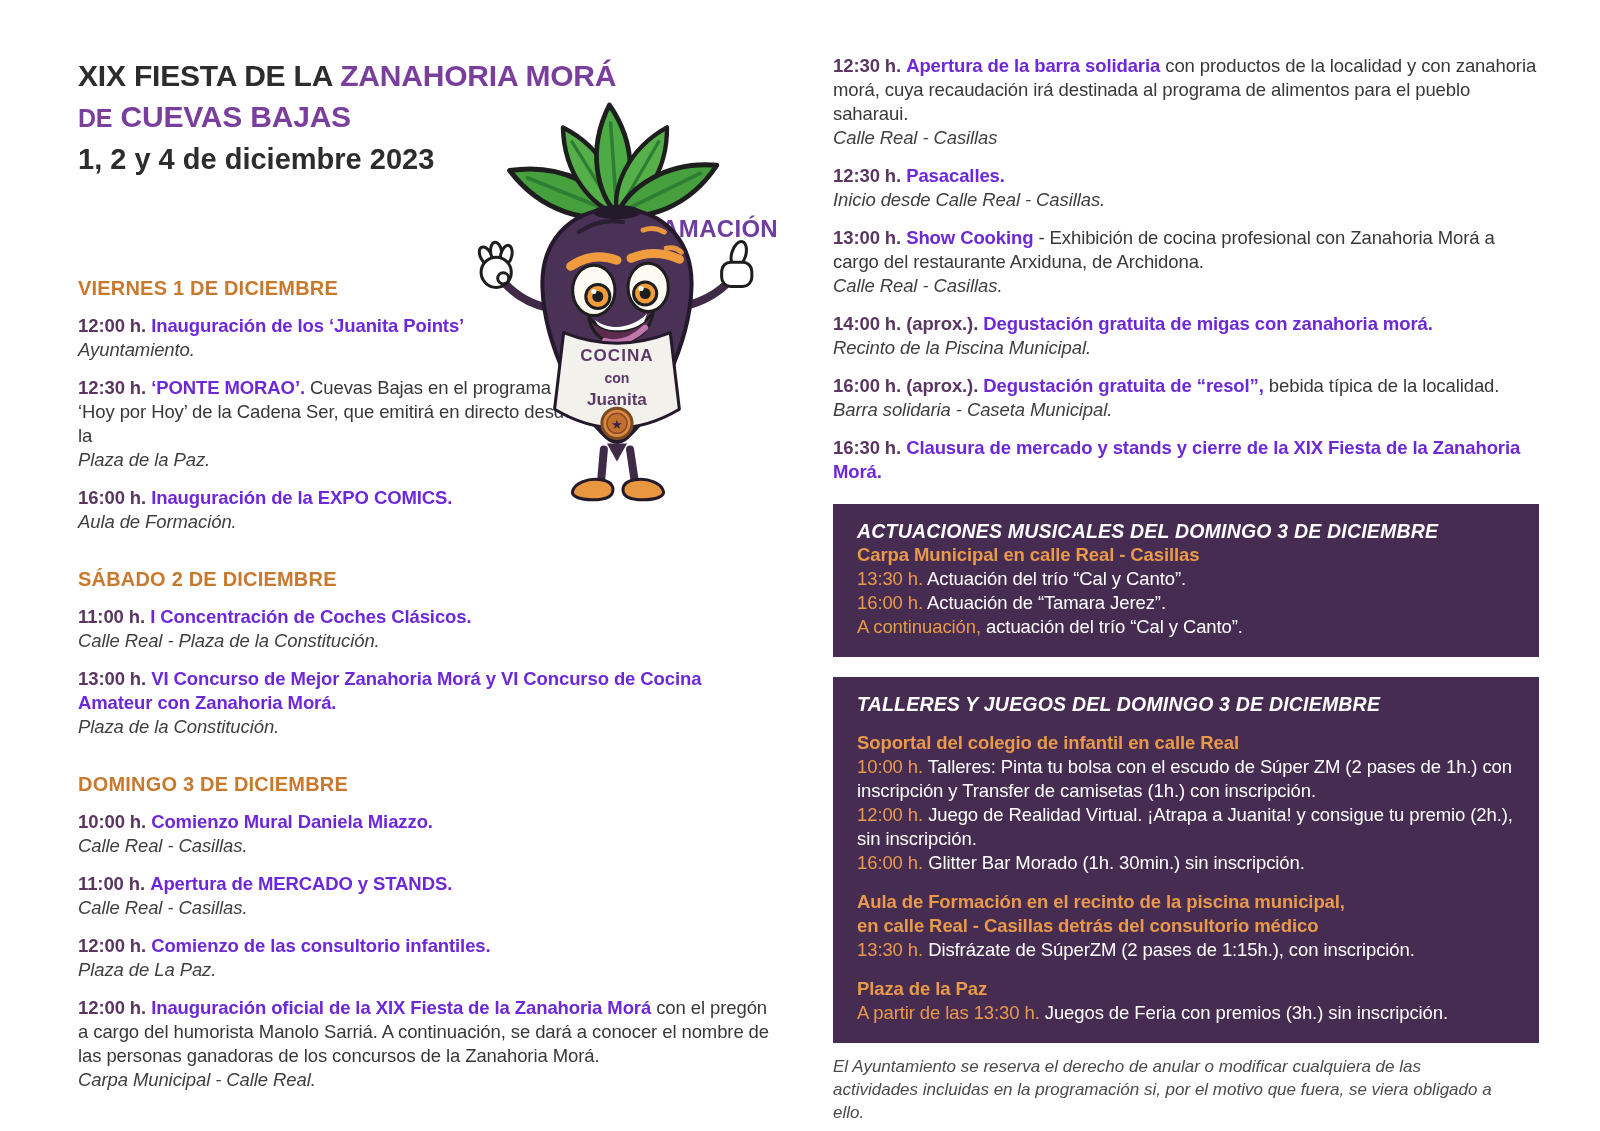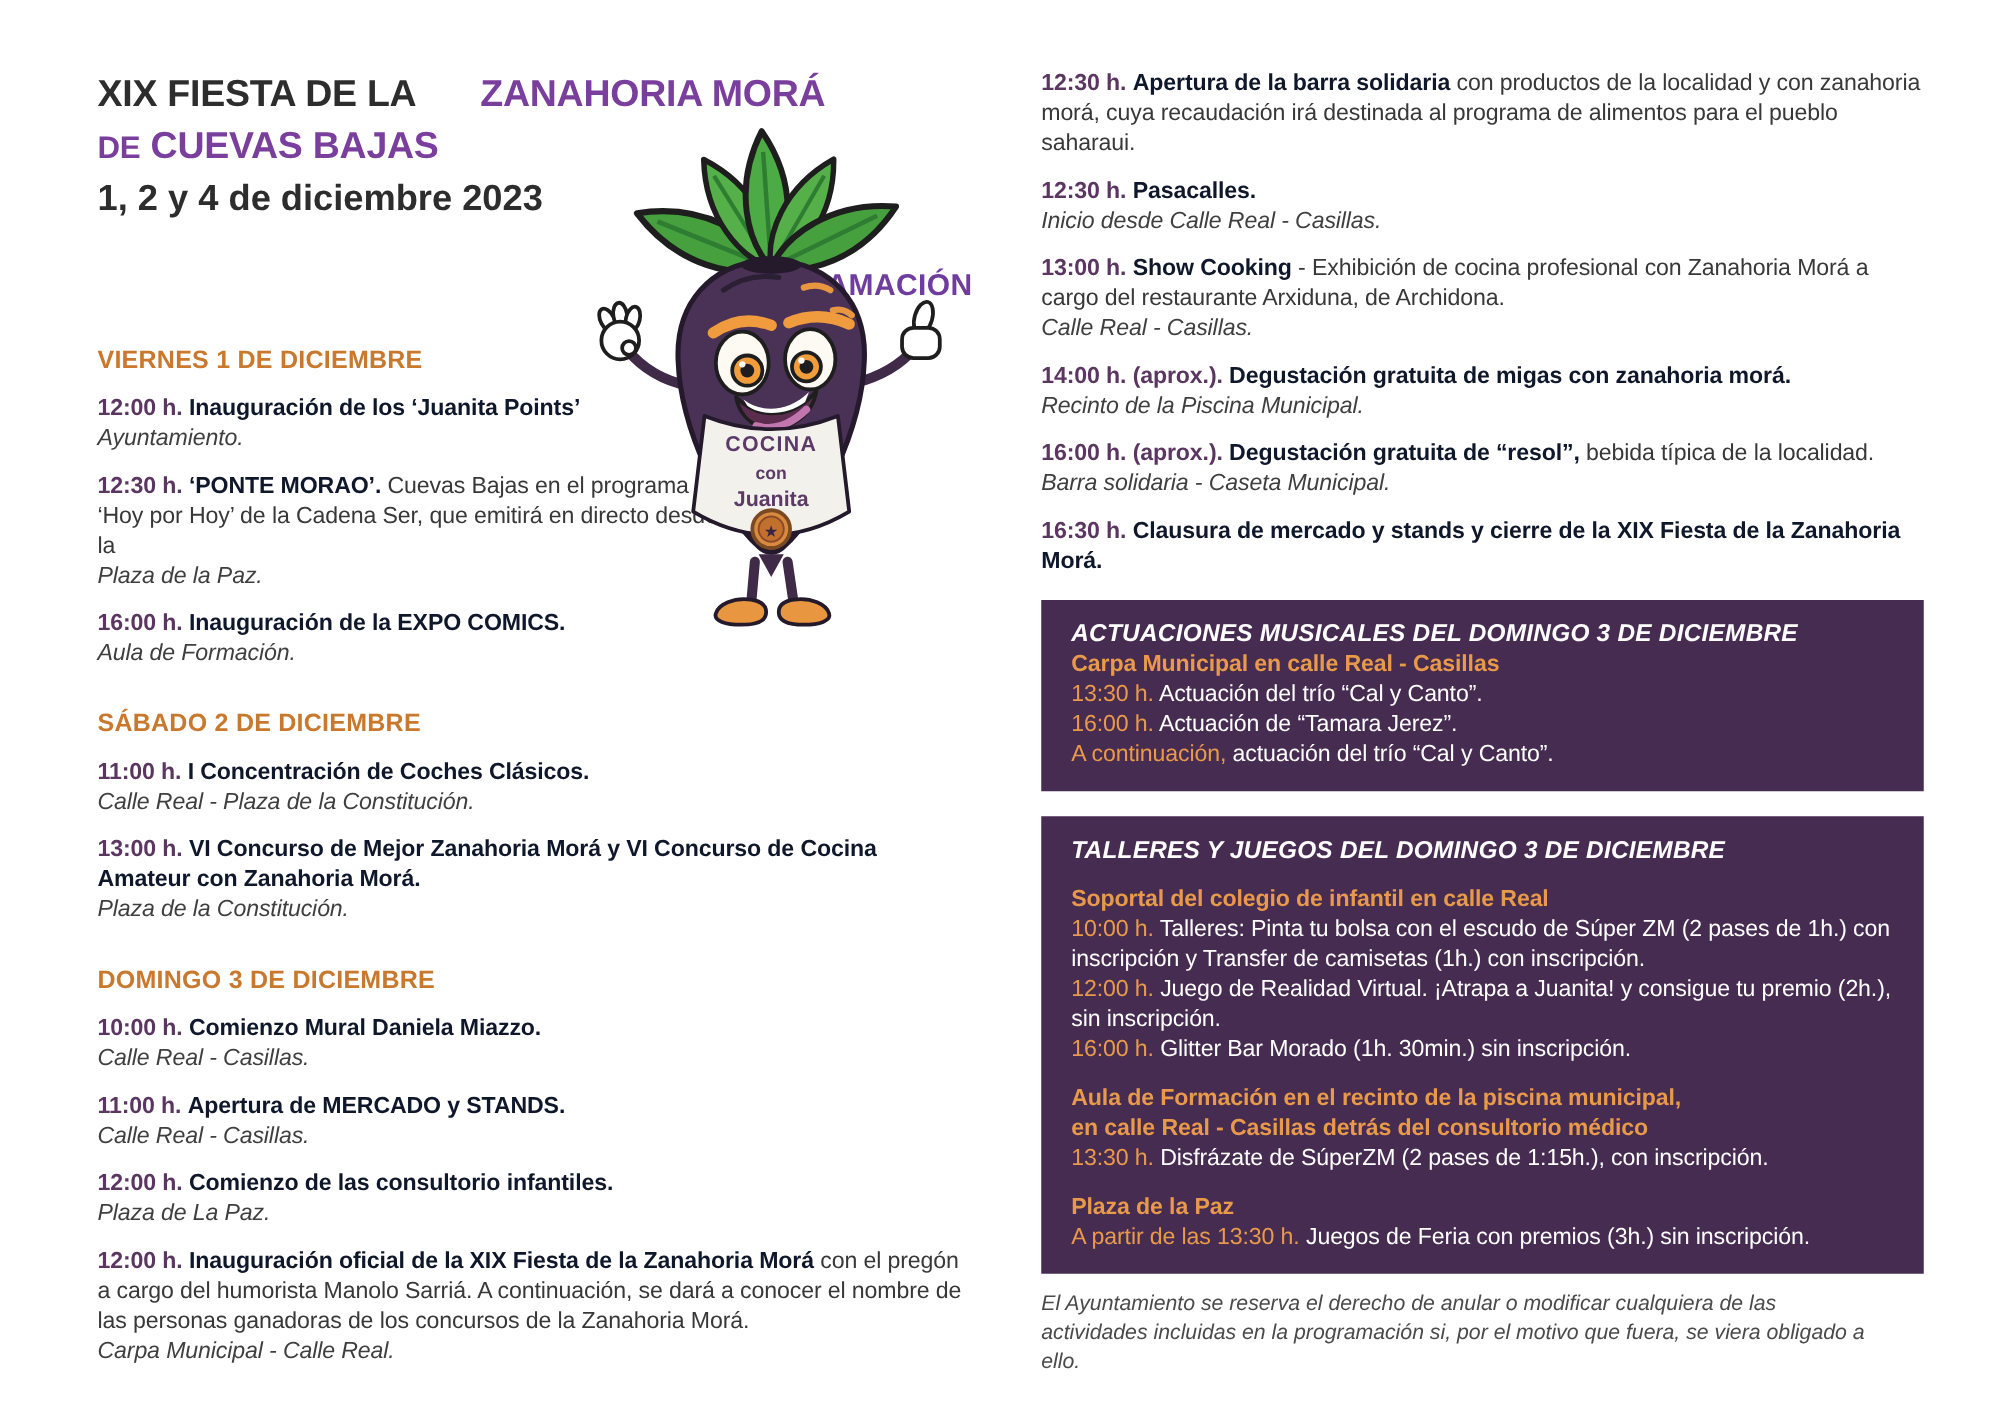--- a/index.html
+++ b/index.html
@@ -8,31 +8,31 @@
     background:#ffffff;color:#383838;
     font-family:"Liberation Sans", sans-serif;
     -webkit-font-smoothing:antialiased;
   }
   p{margin:0;}
   .col-left{position:absolute;left:78px;top:56px;width:700px;}
   .col-right{position:absolute;left:833px;top:54px;width:706px;}
 
   
   .title1{font-size:30px;font-weight:bold;color:#2d2d2d;line-height:40px;letter-spacing:-0.2px;}
-  .title1 .purple{color:#7a3f9d;margin-left:44px;}
+  .title1 .purple{color:#7a3f9d;}
   .title2{font-size:30px;font-weight:bold;color:#7a3f9d;line-height:42px;letter-spacing:-0.2px;}
   .title2 .de{font-size:25px;}
   .title3{font-size:29px;font-weight:bold;color:#2d2d2d;line-height:40px;}
   .prog{font-size:24px;font-weight:bold;color:#6f3d9e;margin-top:36px;letter-spacing:0.3px;text-align:right;}
 
   
   .day{font-size:20px;font-weight:bold;color:#c8792e;margin-top:34px;letter-spacing:0.2px;}
   .event{margin-top:14px;font-size:18.5px;line-height:24px;letter-spacing:-0.1px;}
   .event .time{color:#5a3661;font-weight:bold;}
-  .event b{color:#0f172a;}
+  .event b{color:#6d28d9;}
   .loc{font-style:italic;color:#3f3f3f;}
   .narrow{max-width:500px;}
   .col-right .event:first-child{margin-top:0;}
 
   
   .pbox{background:#472c52;color:#ffffff;margin-top:20px;padding:15px 8px 18px 24px;
         font-size:18.5px;line-height:24px;letter-spacing:-0.1px;}
   .btitle{font-weight:bold;font-style:italic;font-size:19.5px;letter-spacing:0.2px;}
   .bsub{color:#e89a4a;font-weight:bold;}
   .lead{color:#e89a4a;margin-top:32px;}
@@ -188,20 +188,21 @@
   <path d="M137 352 L134 386" stroke="#3f2a48" stroke-width="8" stroke-linecap="round"></path>
   <path d="M163 352 L168 386" stroke="#3f2a48" stroke-width="8" stroke-linecap="round"></path>
   <path d="M134 382 C120 380 108 386 106 393 C104 399 114 402 126 402 C138 402 146 399 146 392 C146 386 141 383 134 382 Z" fill="#e8963f" stroke="#241a2c" stroke-width="3"></path>
   <path d="M168 382 C182 380 194 386 196 393 C198 399 188 402 176 402 C164 402 156 399 156 392 C156 386 161 383 168 382 Z" fill="#e8963f" stroke="#241a2c" stroke-width="3"></path>
 </svg>
 
 <div class="col-right">
 
   <div class="event">
     <p><span class="time">12:30 h.</span> <b>Apertura de la barra solidaria</b> <span>con productos de la localidad y con zanahoria morá, cuya recaudación irá destinada al programa de alimentos para el pueblo saharaui.</span></p>
+    <p class="loc">Calle Real - Casillas</p>
   </div>
 
   <div class="event">
     <p><span class="time">12:30 h.</span> <b>Pasacalles.</b></p>
     <p class="loc">Inicio desde Calle Real - Casillas.</p>
   </div>
 
   <div class="event">
     <p><span class="time">13:00 h.</span> <b>Show Cooking</b> <span>- Exhibición de cocina profesional con Zanahoria Morá a cargo del restaurante Arxiduna, de Archidona.</span></p>
     <p class="loc">Calle Real - Casillas.</p>

